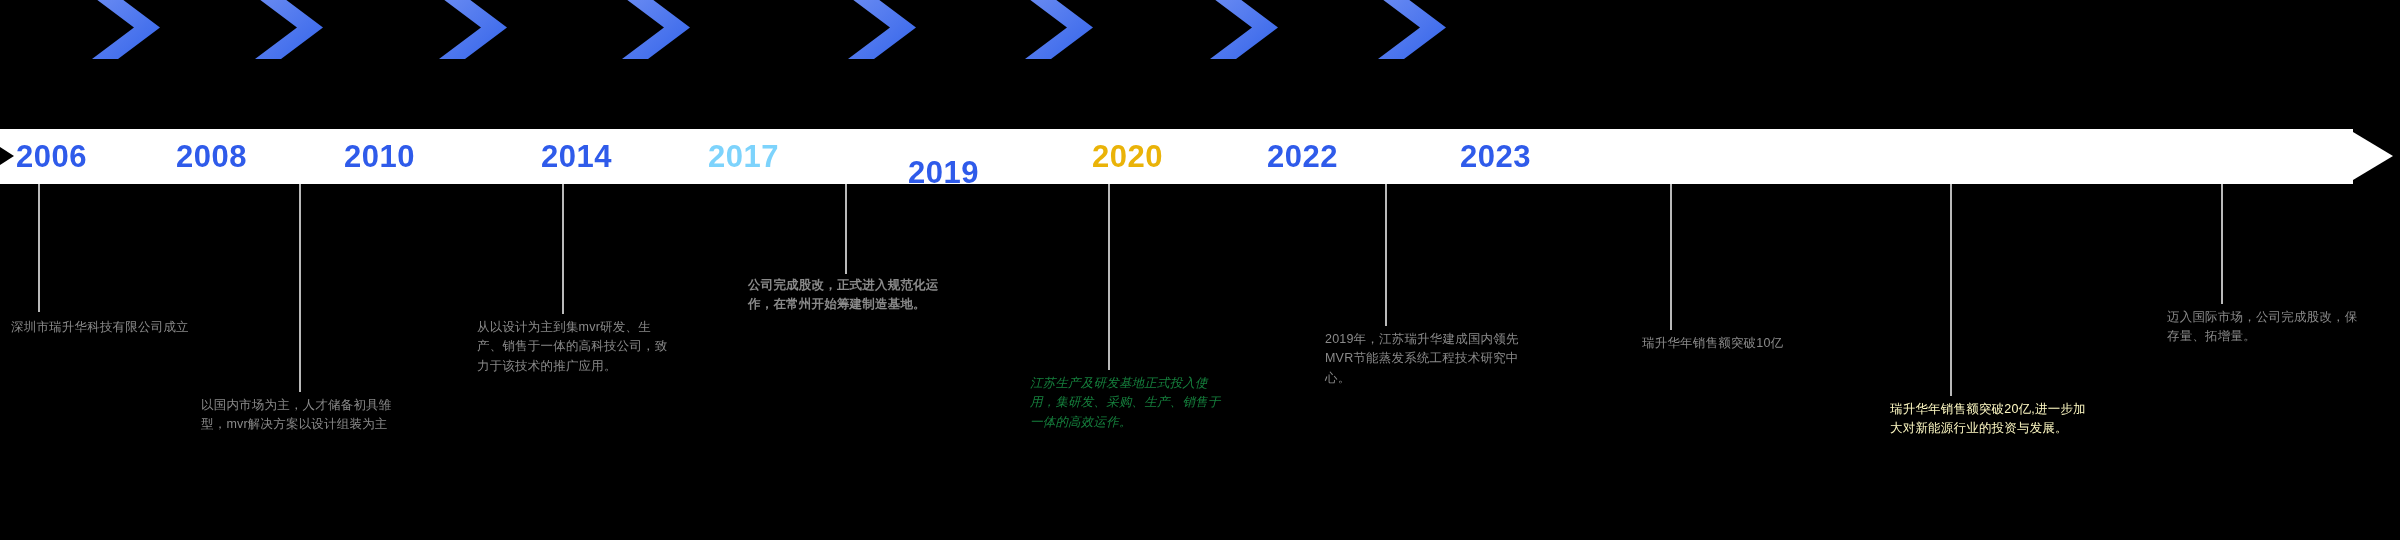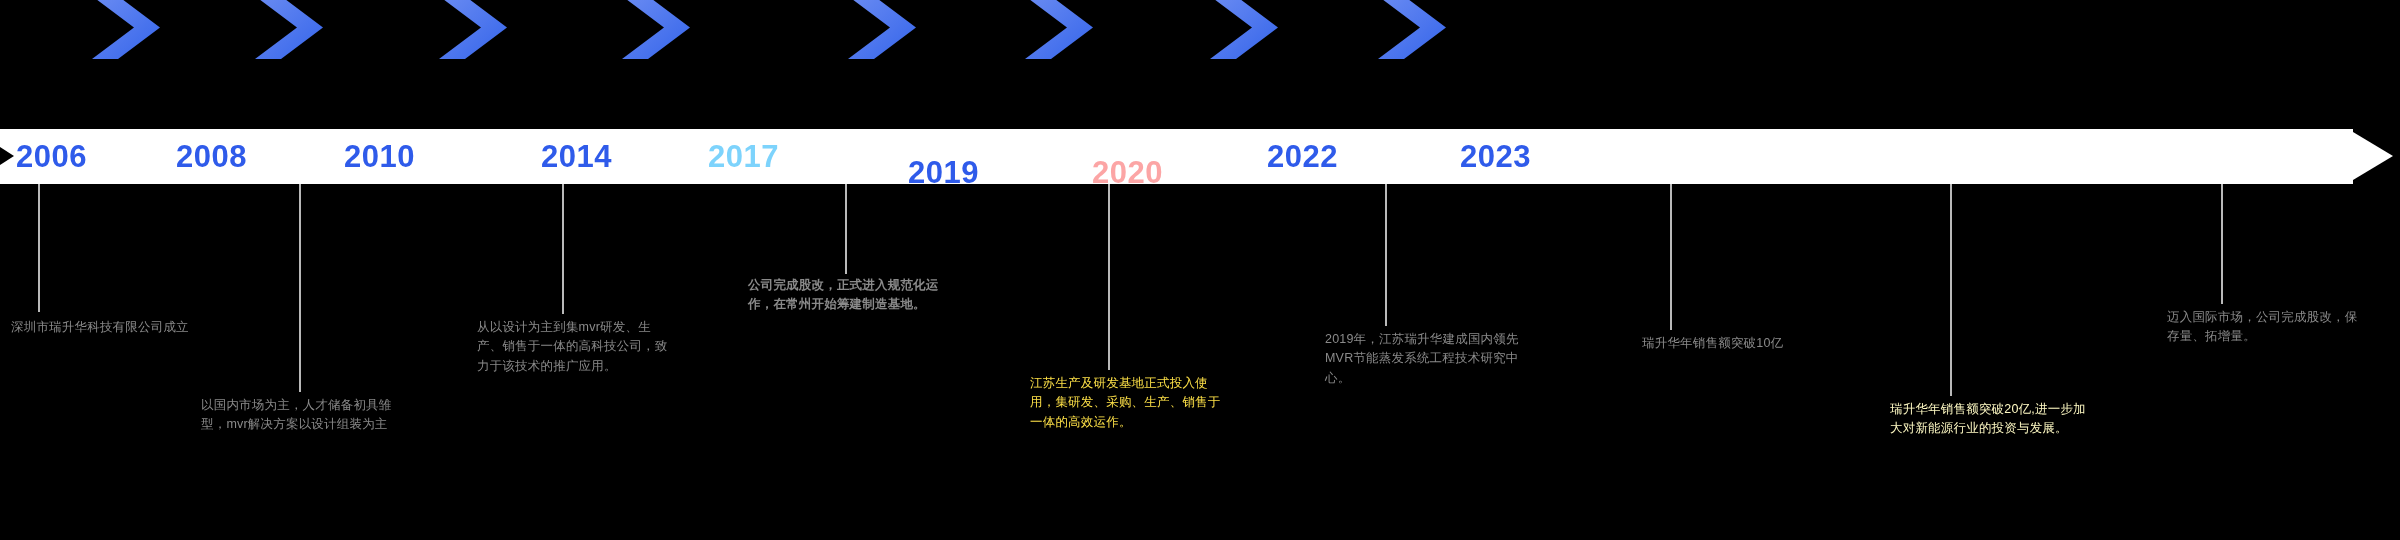--- a/index.html
+++ b/index.html
@@ -197,38 +197,38 @@
       </svg>
     </div>
   </div>
 <div id="year-layer">
     <div class="year-label" style="left: 16px; top: 129px; color: rgb(47, 91, 234);">2006</div>
     <div class="year-label" style="left: 176px; top: 129px; color: rgb(47, 91, 234);">2008</div>
     <div class="year-label" style="left: 344px; top: 129px; color: rgb(47, 91, 234);">2010</div>
     <div class="year-label" style="left: 541px; top: 129px; color: rgb(47, 91, 234);">2014</div>
     <div class="year-label" style="left: 708px; top: 129px; color: #7dd3fc; text-align: right;">2017</div>
     <div class="year-label" style="left: 908px; top: 129px; color: rgb(47, 91, 234); margin-top: 16px;">2019</div>
-    <div class="year-label" style="left: 1092px; top: 129px; color: #fca5a5; margin-top: 16px;">2020</div>
+    <div class="year-label" style="left: 1092px; top: 129px; color: #eab308;">2020</div>
     <div class="year-label" style="left: 1267px; top: 129px; color: rgb(47, 91, 234);">2022</div>
     <div class="year-label" style="left: 1460px; top: 129px; color: rgb(47, 91, 234);">2023</div>
   </div>
 <div id="stem-layer">
     <div class="stem" style="left: 38px; top: 184px; height: 128px; background: rgb(185, 185, 185);"></div>
     <div class="stem" style="left: 299px; top: 184px; height: 208px; background: rgb(185, 185, 185);"></div>
     <div class="stem" style="left: 562px; top: 184px; height: 130px; background: rgb(185, 185, 185);"></div>
     <div class="stem" style="left: 845px; top: 184px; height: 90px; background: rgb(185, 185, 185);"></div>
     <div class="stem" style="left: 1108px; top: 184px; height: 186px; background: rgb(185, 185, 185);"></div>
     <div class="stem" style="left: 1385px; top: 184px; height: 142px; background: rgb(185, 185, 185);"></div>
     <div class="stem" style="left: 1670px; top: 184px; height: 146px; background: rgb(185, 185, 185);"></div>
     <div class="stem" style="left: 1950px; top: 184px; height: 212px; background: rgb(185, 185, 185);"></div>
     <div class="stem" style="left: 2221px; top: 184px; height: 120px; background: rgb(185, 185, 185);"></div>
   </div>
 <div id="caption-layer">
     <div class="caption" style="left: 11px; top: 318px; width: 190px; color: rgb(138, 138, 138);">深圳市瑞升华科技有限公司成立</div>
     <div class="caption" style="left: 201px; top: 396px; width: 196px; color: rgb(138, 138, 138);">以国内市场为主，人才储备初具雏型，mvr解决方案以设计组装为主</div>
     <div class="caption" style="left: 477px; top: 318px; width: 196px; color: rgb(138, 138, 138);">从以设计为主到集mvr研发、生产、销售于一体的高科技公司，致力于该技术的推广应用。</div>
     <div class="caption" style="left: 748px; top: 276px; width: 196px; color: rgb(138, 138, 138); font-weight: bold;">公司完成股改，正式进入规范化运作，在常州开始筹建制造基地。</div>
-    <div class="caption" style="left: 1030px; top: 374px; width: 196px; color: #fde047;">江苏生产及研发基地正式投入使用，集研发、采购、生产、销售于一体的高效运作。</div>
+    <div class="caption" style="left: 1030px; top: 374px; width: 196px; color: #15803d; font-style: italic;">江苏生产及研发基地正式投入使用，集研发、采购、生产、销售于一体的高效运作。</div>
     <div class="caption" style="left: 1325px; top: 330px; width: 196px; color: rgb(138, 138, 138);">2019年，江苏瑞升华建成国内领先MVR节能蒸发系统工程技术研究中心。</div>
     <div class="caption" style="left: 1642px; top: 334px; width: 196px; color: rgb(138, 138, 138);">瑞升华年销售额突破10亿</div>
     <div class="caption" style="left: 1890px; top: 400px; width: 196px; color: #fef9c3;">瑞升华年销售额突破20亿,进一步加大对新能源行业的投资与发展。</div>
     <div class="caption" style="left: 2167px; top: 308px; width: 196px; color: rgb(138, 138, 138);">迈入国际市场，公司完成股改，保存量、拓增量。</div>
   </div>
 
 </body></html>

